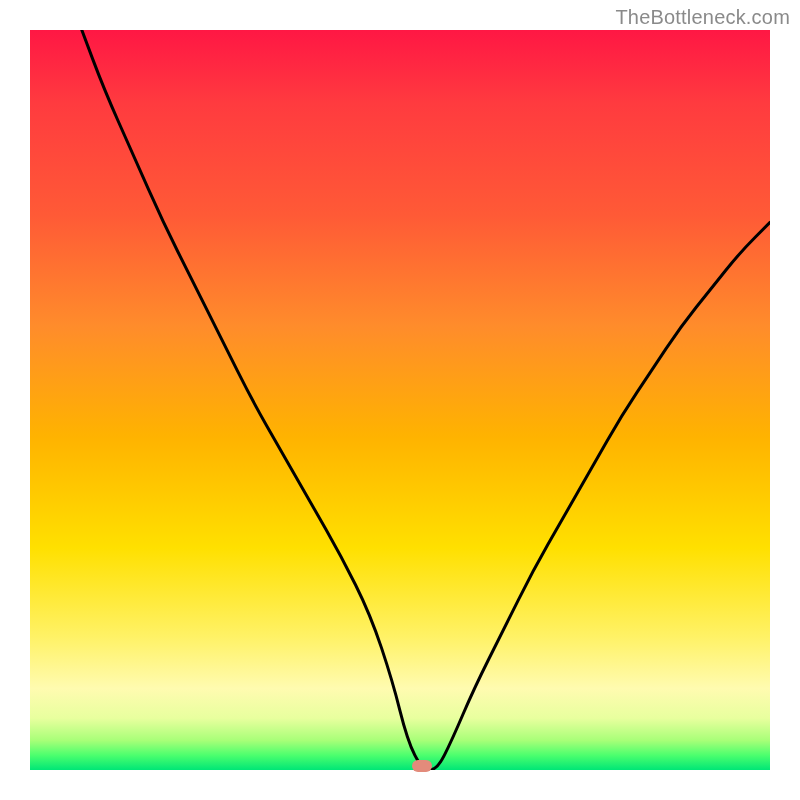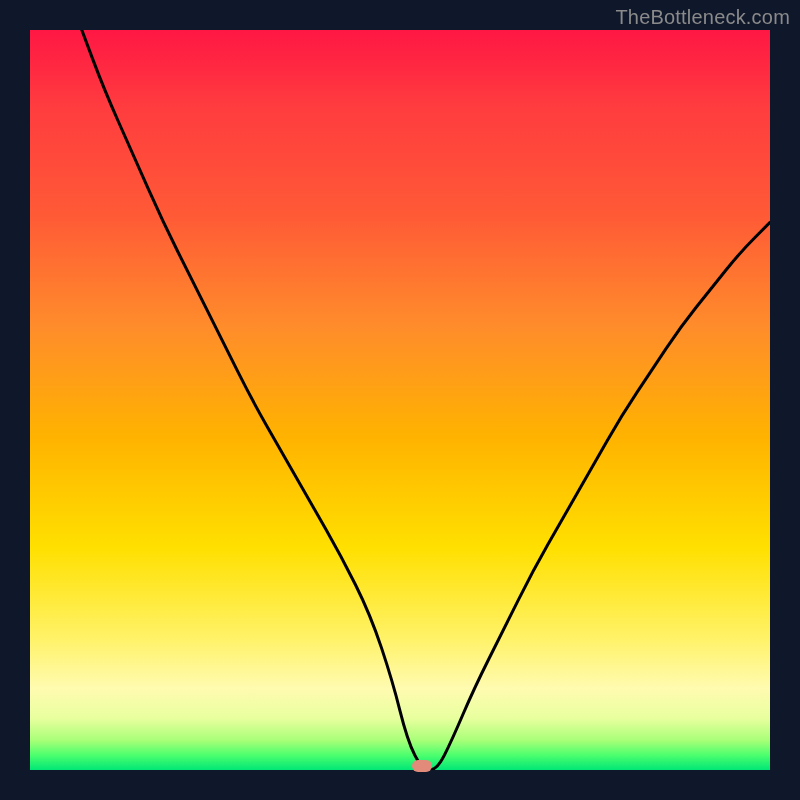--- a/index.html
+++ b/index.html
@@ -8,21 +8,21 @@
     width: 800px;
     height: 800px;
     overflow: hidden;
     background: #000;
     font-family: Arial, Helvetica, sans-serif;
   }
   .stage {
     position: relative;
     width: 800px;
     height: 800px;
-    background: #0f172a;
+    background: #ffffff;
   }
   .plot-area {
     position: absolute;
     left: 30px;
     top: 30px;
     width: 740px;
     height: 740px;
     
     background: linear-gradient(
       to bottom,

